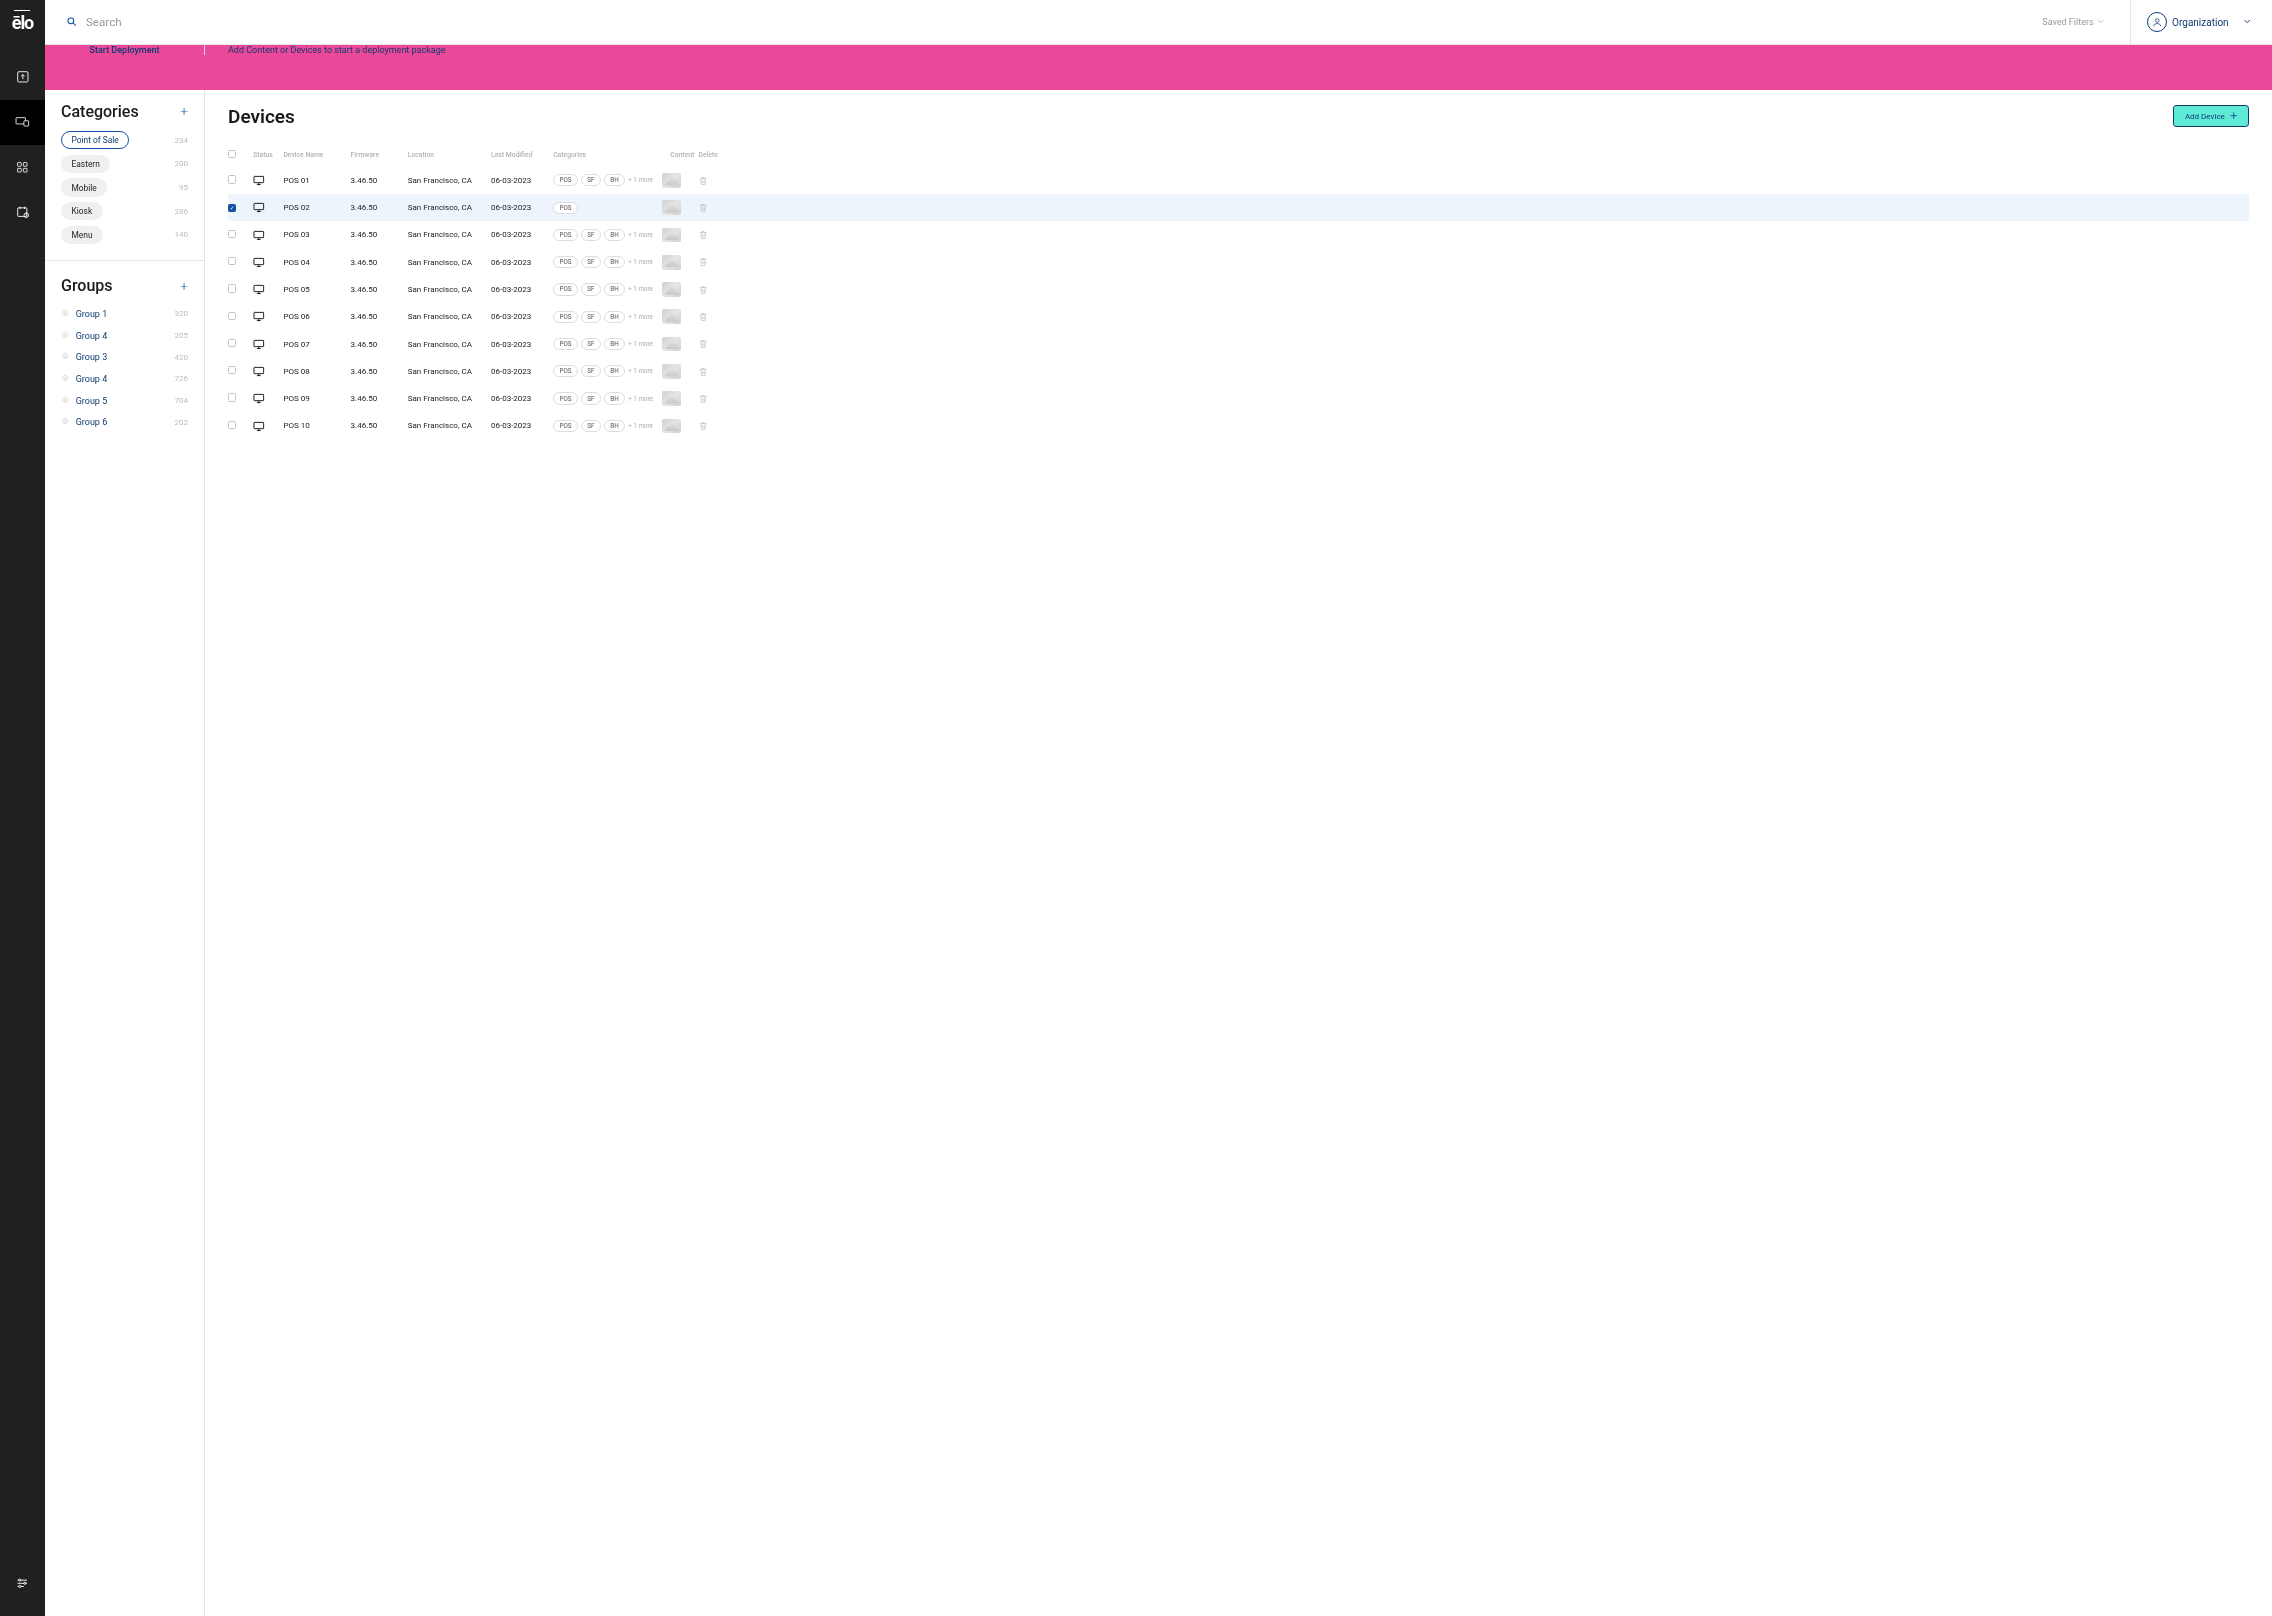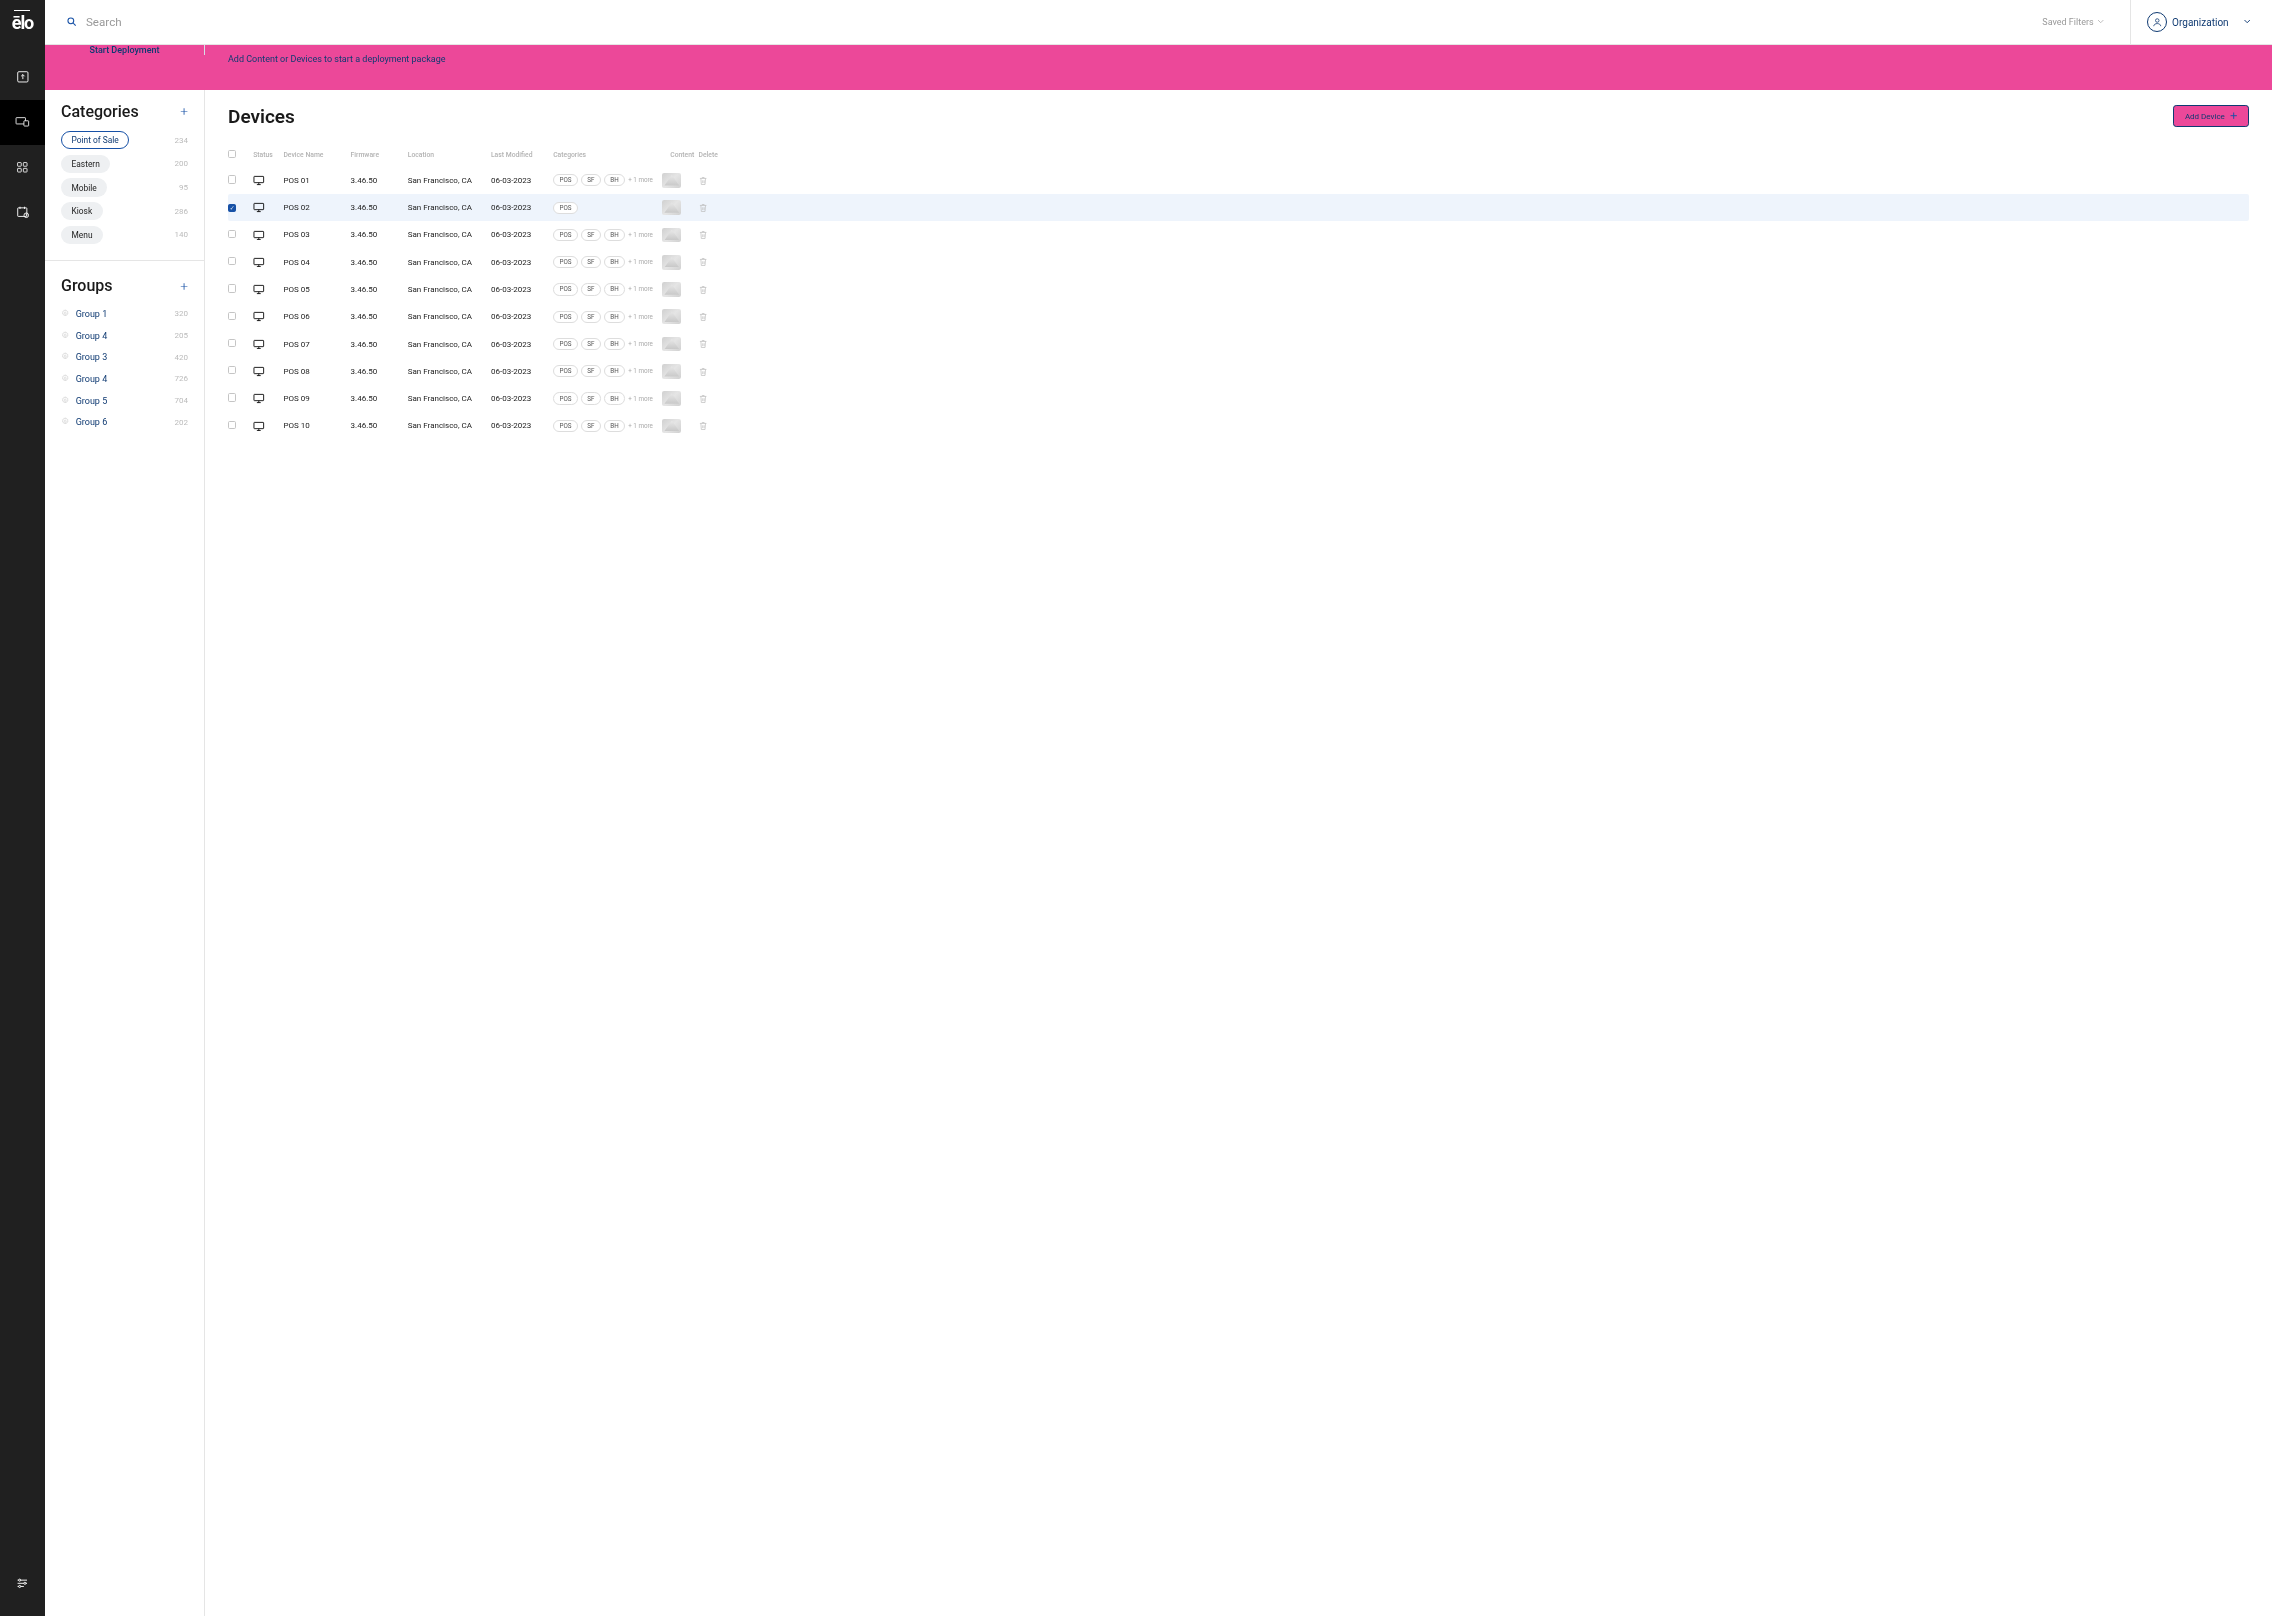--- a/index.html
+++ b/index.html
@@ -15,21 +15,21 @@
 .topbar{height:45px;display:flex;align-items:center;padding:0 21px;border-bottom:0.5px solid #e5e5e5}
 .search{display:flex;align-items:center;gap:8.4px;flex:1}
 .search-input{border:none;outline:none;font-size:11.6px;color:#333;width:158px}
 .search-input::placeholder{color:#999}
 .saved{color:#999;font-size:9px;display:flex;align-items:center;gap:3px;cursor:pointer;margin-right:21px}
 .avatar{width:20px;height:20px;border:1.1px solid #0f3a72;border-radius:50%;display:flex;align-items:center;justify-content:center;color:#0f3a72;margin-right:5.3px}
 .divider-v{width:0.5px;height:45px;background:#e5e5e5;margin:0 16px 0 5.3px}
 .org{color:#0f3a72;font-size:10px;display:flex;align-items:center;gap:14px;cursor:pointer}
 .banner{height:45px;background:#ec4899;display:flex;align-items:flex-start}
 .banner-left{width:160px;border-right:0.5px solid #d8dde6;display:flex;align-items:center;justify-content:center;color:#0f3a72;font-size:9px;font-weight:500}
-.banner-right{flex:1;display:flex;align-items:center;padding:9px 23px;color:#0f3a72;font-size:9px}
+.banner-right{flex:1;display:flex;align-items:center;padding:0 23px;color:#0f3a72;font-size:9px}
 .body{flex:1;display:flex;min-height:0}
 .sidebar{width:160px;border-right:0.5px solid #e5e5e5;overflow-y:auto;position:relative}
 .sidebar::-webkit-scrollbar{width:4.2px}
 .sidebar::-webkit-scrollbar-thumb{background:#ddd;border-radius:2.1px}
 .panel{padding:11.6px 16px}
 .panel-head{display:flex;align-items:center;justify-content:space-between;margin-bottom:10.5px}
 .panel-title{font-size:16px;font-weight:500;color:#1a1a1a}
 .plus{color:#1751a6;font-size:13.7px;cursor:pointer;font-weight:300}
 .catlist,.grouplist{display:flex;flex-direction:column;gap:5.3px}
 .cat{display:flex;align-items:center;justify-content:space-between}
@@ -38,21 +38,21 @@
 .count{color:#bbb;font-size:8px}
 .hr{height:0.5px;background:#e5e5e5;margin:4.2px 0}
 .group{display:flex;align-items:center;justify-content:space-between;padding:3.2px 0}
 .group-left{display:flex;align-items:flex-start;gap:6.3px;color:#0f3a72;font-size:9px;cursor:pointer}
 .gear{color:#ccc}
 .content{flex:1;padding:14.7px 23px;overflow-y:auto;position:relative}
 .content::-webkit-scrollbar{width:5.3px}
 .content::-webkit-scrollbar-thumb{background:#ddd;border-radius:2.6px}
 .page-head{display:flex;align-items:center;justify-content:space-between;margin-bottom:16px}
 .page-title{font-size:19px;font-weight:600;color:#1a1a1a}
-.add-btn{border:0.5px solid #0f3a72;color:#0f3a72;background:#ec4899;padding:5.3px 10.5px;border-radius:3.2px;font-size:8px;display:flex;align-items:center;gap:5.3px;cursor:pointer}
+.add-btn{border:0.5px solid #0f3a72;color:#0f3a72;background:#5eead4;padding:5.3px 10.5px;border-radius:3.2px;font-size:8px;display:flex;align-items:center;gap:5.3px;cursor:pointer}
 .table{width:100%}
 .thead,.trow{display:grid;grid-template-columns:21px 26px 63px 53px 79px 58px 105px 32px 21px;align-items:center;gap:4.2px;padding:6.3px 0}
 .thead{color:#b3b3b3;font-size:6.8px;font-weight:500}
 .trow{font-size:8px;color:#222;border-radius:2.1px}
 .trow.sel{background:#eef4fc}
 .chk{width:8.4px;height:8.4px;border:0.8px solid #c5c5c5;border-radius:1.6px;cursor:pointer;background:#fff;display:inline-flex;align-items:center;justify-content:center}
 .chk.on{background:#1751a6;border-color:#1751a6;color:#fff;font-size:5.8px}
 .tags{display:flex;align-items:center;gap:3.2px;flex-wrap:nowrap}
 .tag{font-size:6.3px;color:#555;border:0.5px solid #ddd;border-radius:6.3px;padding:1.1px 5.3px;background:#fff}
 .more{font-size:6.3px;color:#aaa;white-space:nowrap}

